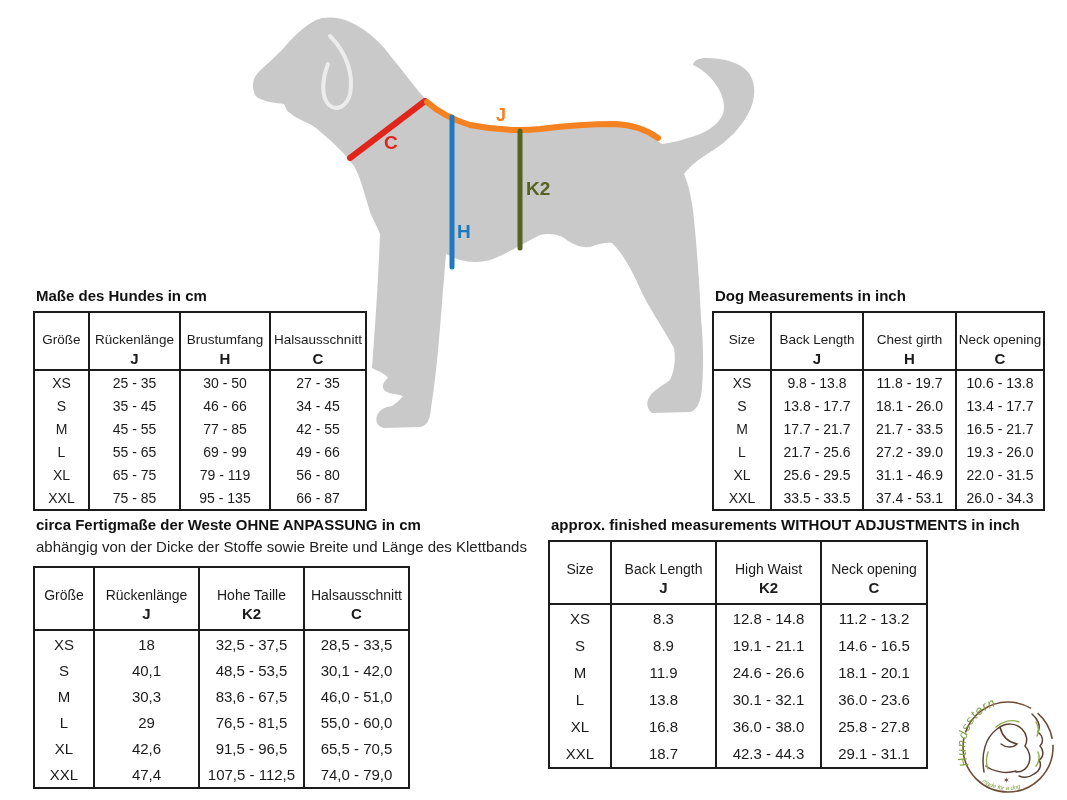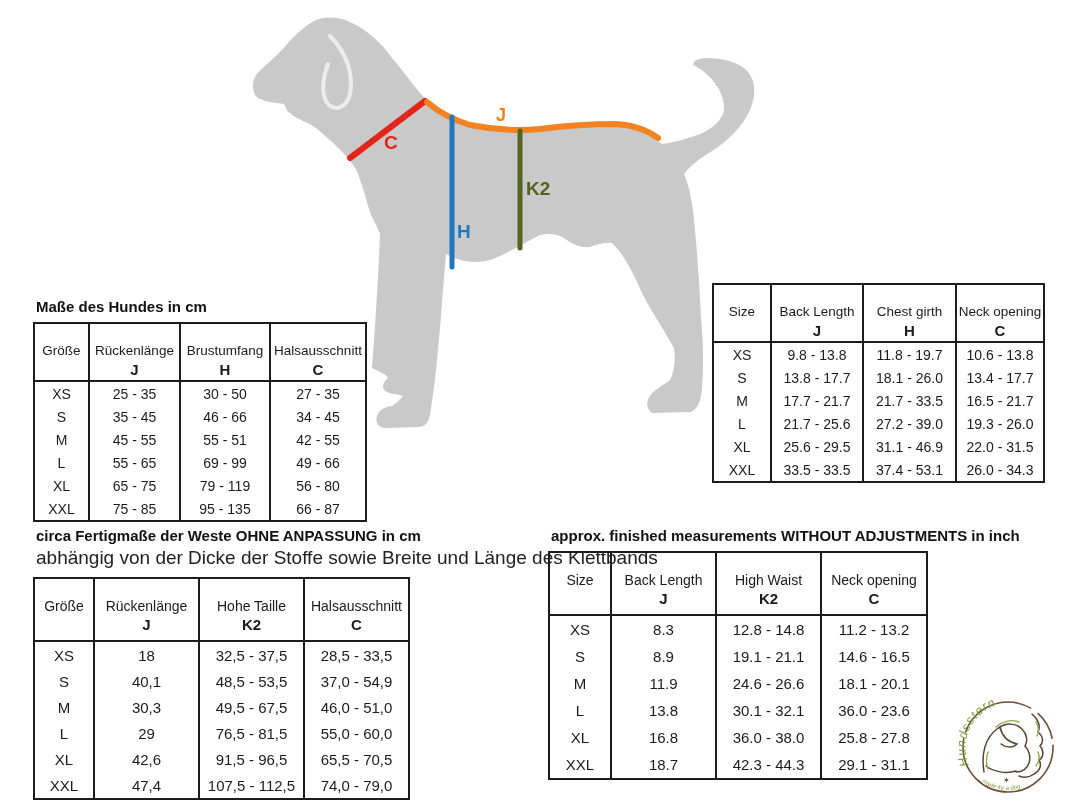--- a/index.html
+++ b/index.html
@@ -2,22 +2,22 @@
 <html><head>
 <meta charset="utf-8">
 <style>
   html,body{margin:0;padding:0;background:#ffffff;}
   .canvas{
     position:relative;width:1067px;height:800px;background:#ffffff;overflow:hidden;
     font-family:"Liberation Sans","DejaVu Sans",sans-serif;color:#1b1b1b;
   }
   .diagram-svg{position:absolute;left:0;top:0;width:1067px;height:800px;}
   .tbl-block{position:absolute;}
-  .tbl-title{font-weight:bold;font-size:15px;line-height:18px;margin:15px 0 6px 3px;white-space:nowrap;color:#111;}
-  .tbl-sub{font-size:19px;line-height:18px;margin:-2px 0 10px 3px;white-space:nowrap;color:#222;}
+  .tbl-title{font-weight:bold;font-size:15px;line-height:18px;margin:4px 0 6px 3px;white-space:nowrap;color:#111;}
+  .tbl-sub{font-size:15px;line-height:18px;margin:-2px 0 10px 3px;white-space:nowrap;color:#222;}
   table{border-collapse:collapse;table-layout:fixed;}
   table.sizes{border:2px solid #1c1c1c;}
   table.sizes th,table.sizes td{border-left:2px solid #1c1c1c;padding:0;text-align:center;}
   table.sizes th:first-child,table.sizes td:first-child{border-left:none;}
   table.sizes thead tr{border-bottom:2px solid #1c1c1c;}
   table.sizes th{font-weight:normal;vertical-align:top;padding-top:18px;}
   .t-top th{height:38px;font-size:13.5px;}
   .t-top td{height:23px;font-size:14px;}
   .t-bot th{height:43px;font-size:14px;}
   .t-bot td{font-size:15px;}
@@ -137,21 +137,21 @@
           </tr>
           <tr>
             <td>S</td>
             <td>35 - 45</td>
             <td>46 - 66</td>
             <td>34 - 45</td>
           </tr>
           <tr>
             <td>M</td>
             <td>45 - 55</td>
-            <td>55 - 51</td>
+            <td>77 - 85</td>
             <td>42 - 55</td>
           </tr>
           <tr>
             <td>L</td>
             <td>55 - 65</td>
             <td>69 - 99</td>
             <td>49 - 66</td>
           </tr>
           <tr>
             <td>XL</td>
@@ -163,20 +163,21 @@
             <td>XXL</td>
             <td>75 - 85</td>
             <td>95 - 135</td>
             <td>66 - 87</td>
           </tr>
         </tbody>
       </table>
   </div>
 
   <div class="tbl-block" style="left:712px;top:283px;">
+    <div class="tbl-title">Dog Measurements in inch</div>
     <table class="sizes t-top" style="width:331px">
       <colgroup>
           <col style="width:58px">
           <col style="width:92px">
           <col style="width:93px">
           <col style="width:88px">
         </colgroup>
     <thead>
           <tr>
             <th>
@@ -272,26 +273,26 @@
           <tr>
             <td>XS</td>
             <td>18</td>
             <td>32,5 - 37,5</td>
             <td>28,5 - 33,5</td>
           </tr>
           <tr>
             <td>S</td>
             <td>40,1</td>
             <td>48,5 - 53,5</td>
-            <td>37,0 - 54,9</td>
+            <td>30,1 - 42,0</td>
           </tr>
           <tr>
             <td>M</td>
             <td>30,3</td>
-            <td>49,5 - 67,5</td>
+            <td>83,6 - 67,5</td>
             <td>46,0 - 51,0</td>
           </tr>
           <tr>
             <td>L</td>
             <td>29</td>
             <td>76,5 - 81,5</td>
             <td>55,0 - 60,0</td>
           </tr>
           <tr>
             <td>XL</td>

